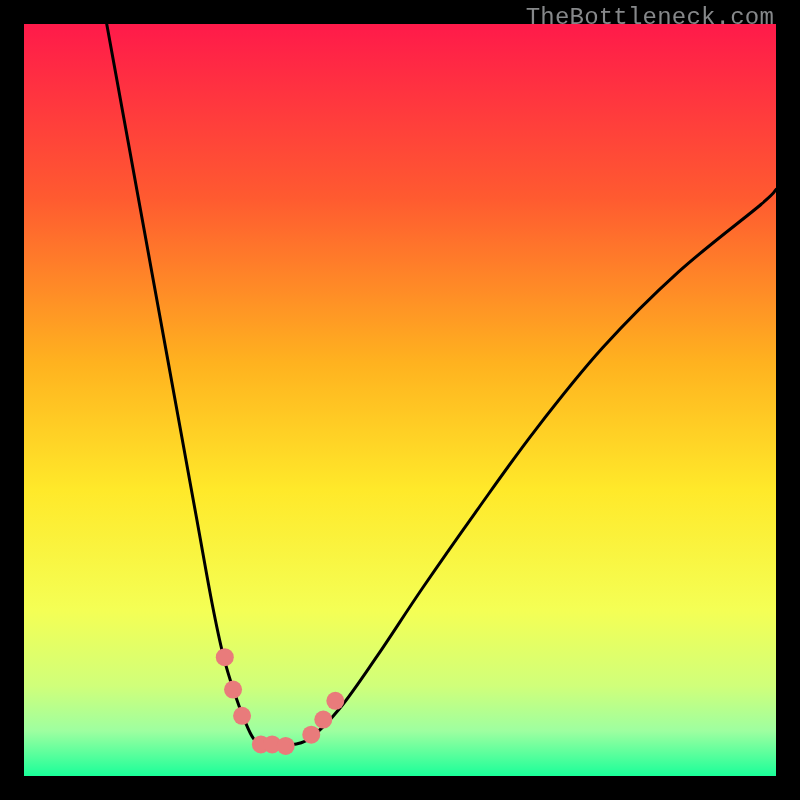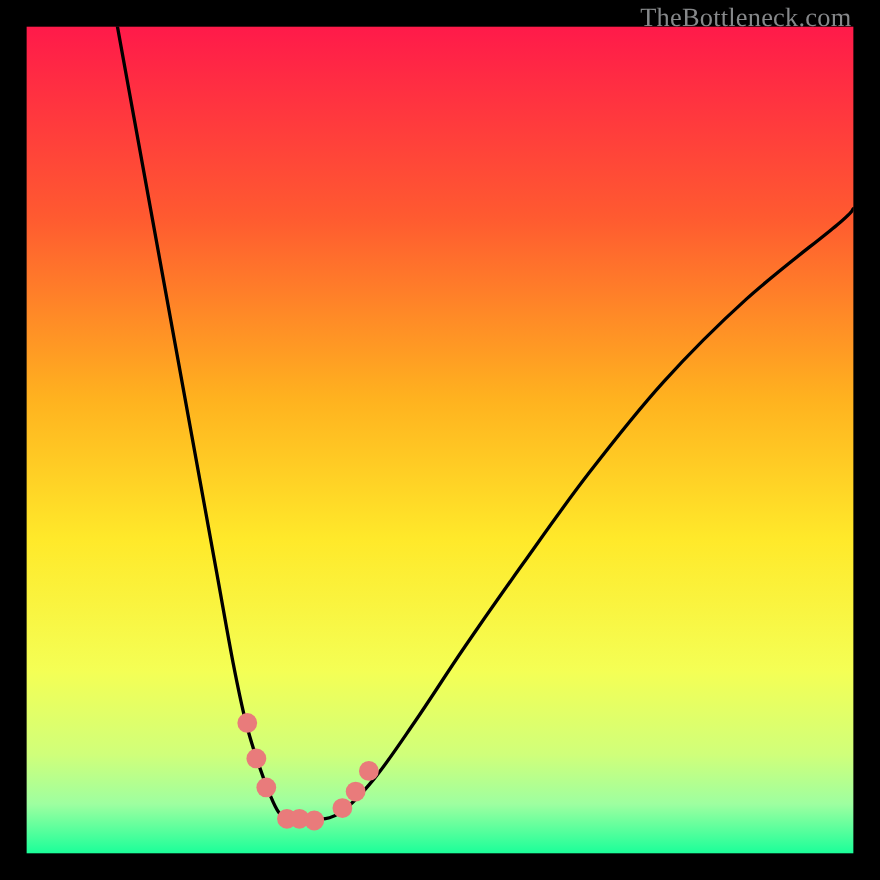--- a/index.html
+++ b/index.html
@@ -22,21 +22,21 @@
     position: absolute;
     left: 0;
     top: 0;
     width: 752px;
     height: 752px;
   }
   .watermark {
     position: absolute;
     top: 4px;
     right: 26px;
-    font-family: Liberation Serif, serif;
+    font-family: Liberation Mono, monospace;
     font-size: 24px;
     font-weight: 500;
     color: #86888a;
     letter-spacing: 0.2px;
     user-select: none;
   }
 </style>
 </head>
 <body>
 

